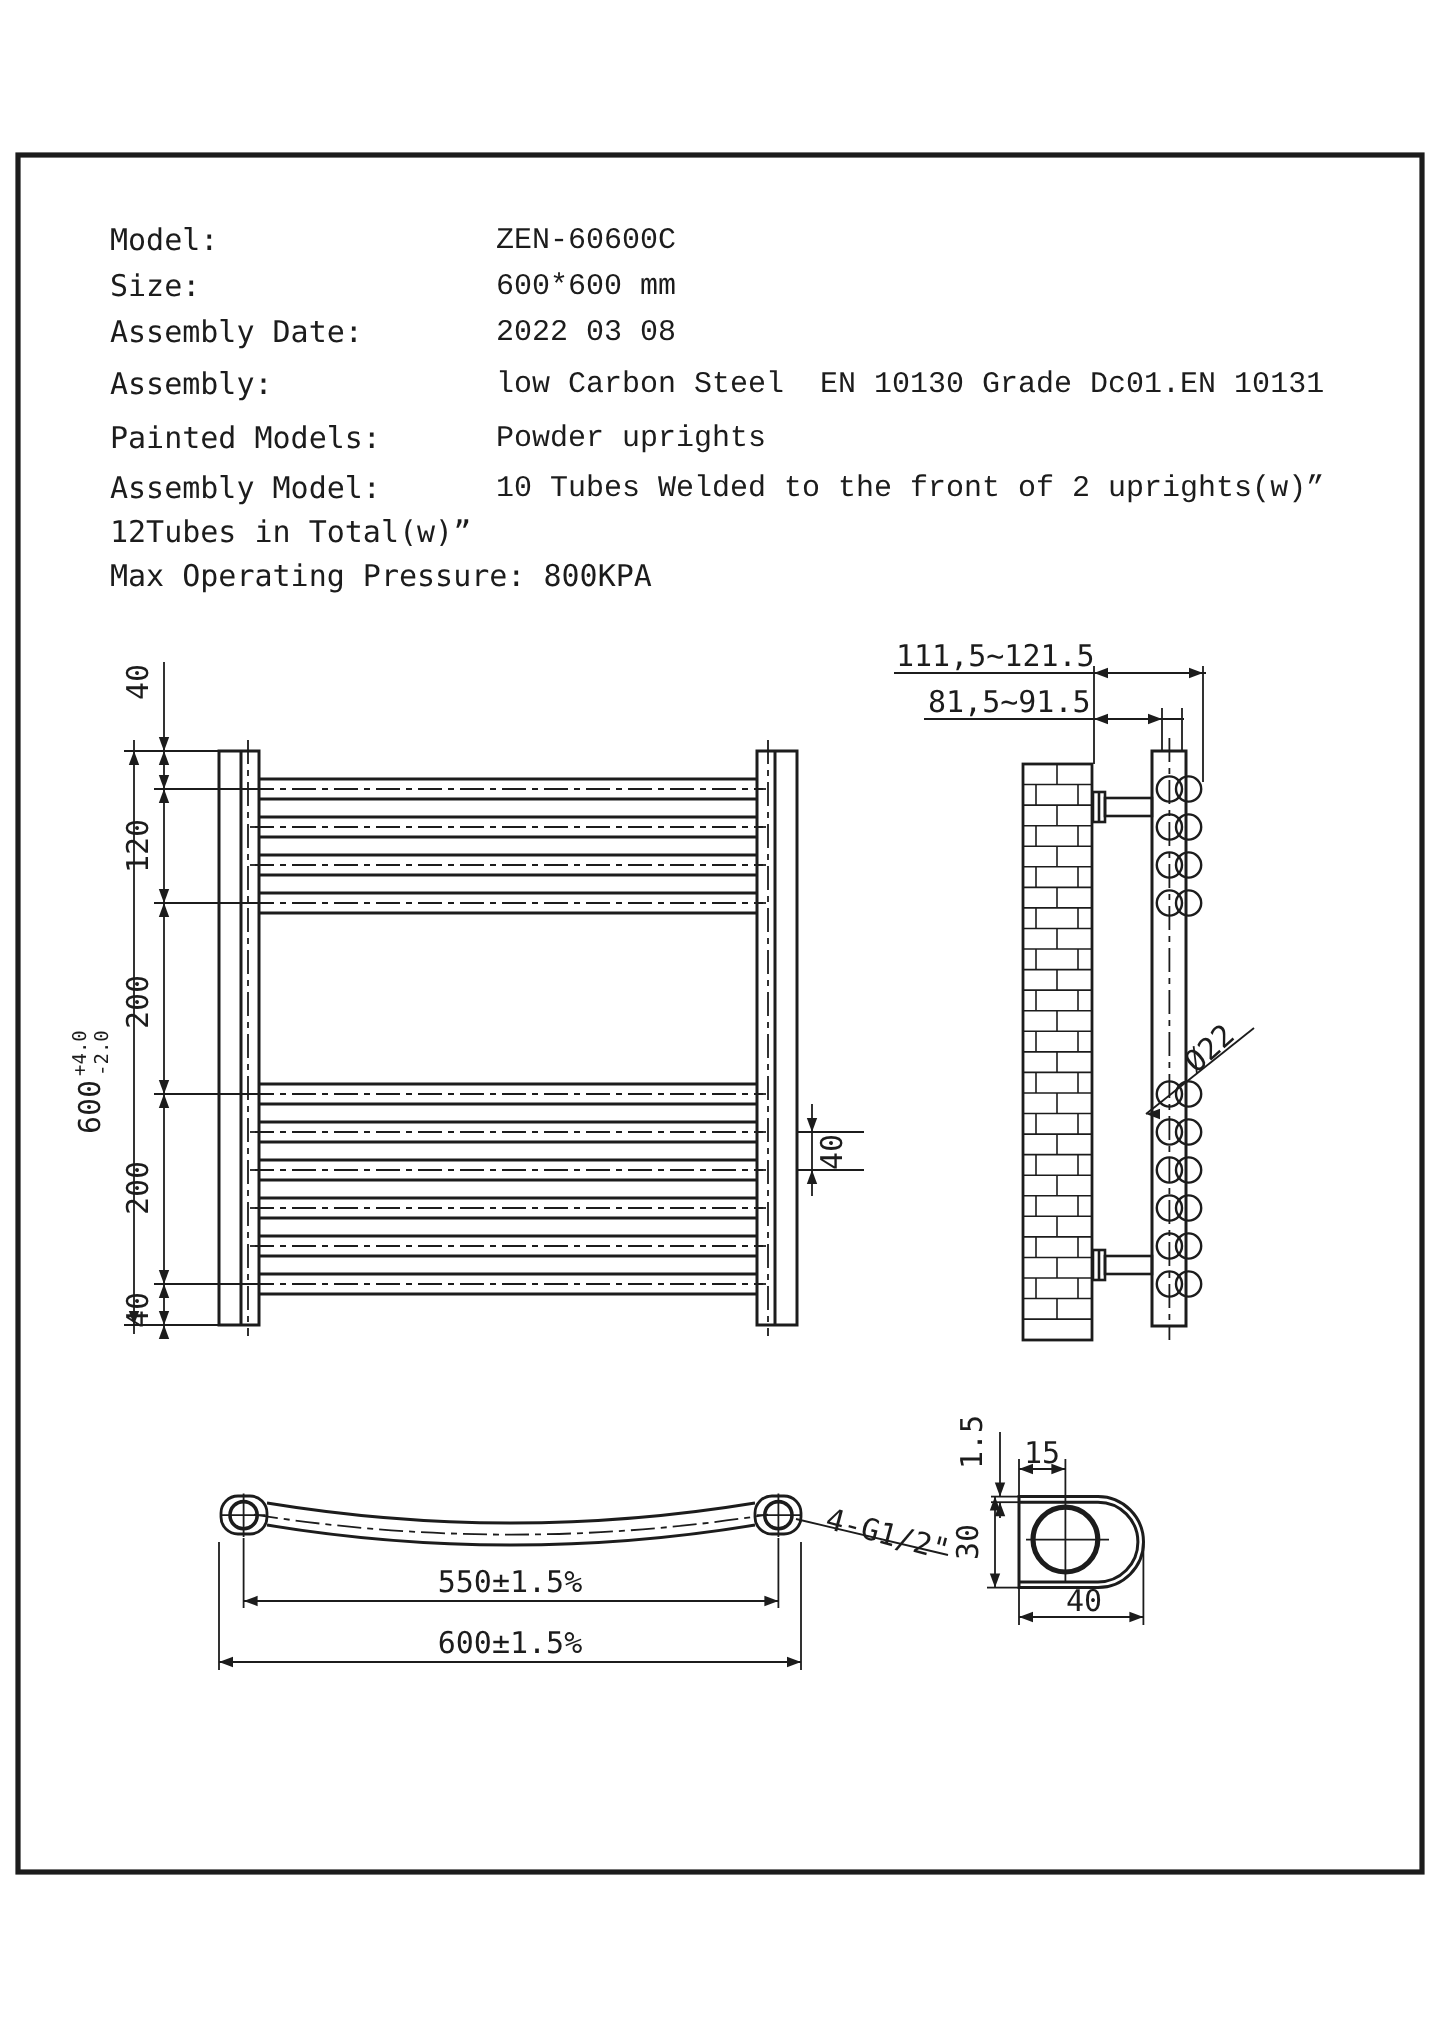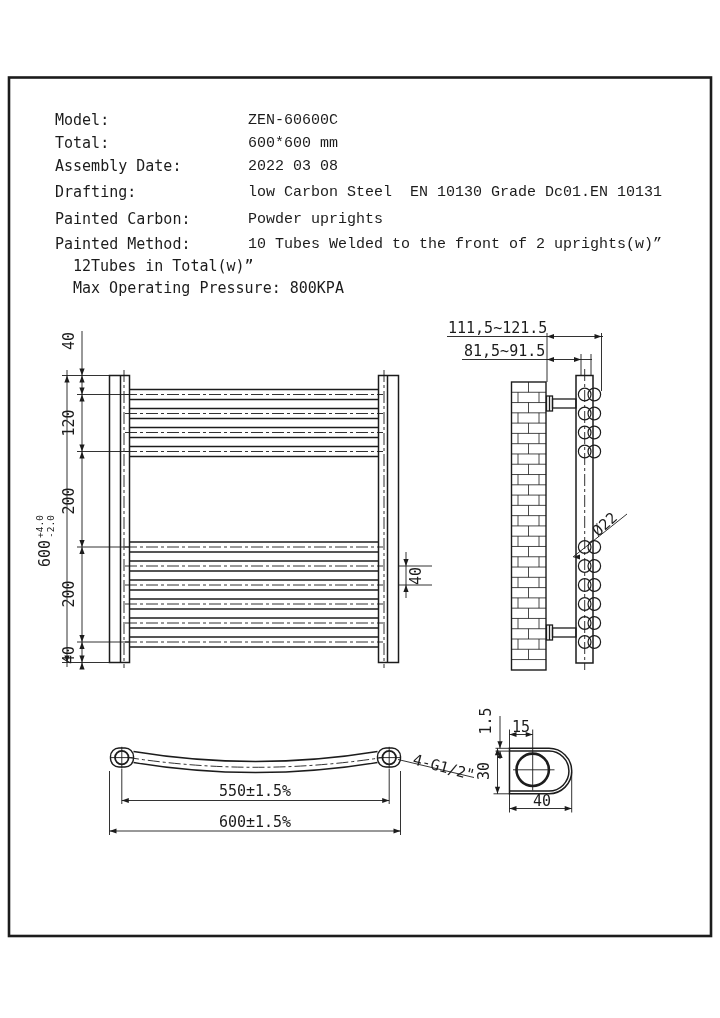--- a/index.html
+++ b/index.html
@@ -3,21 +3,21 @@
 <meta charset="utf-8">
 <style>
   html,body{margin:0;padding:0;background:#ffffff;}
   .page{position:relative;width:720px;height:1018px;background:#ffffff;overflow:hidden;
         font-family:"DejaVu Sans Mono",monospace;color:#1c1c1c;}
   svg{position:absolute;left:0;top:0;}
   .specs{position:absolute;left:0;top:0;width:720px;font-size:15px;line-height:17px;}
   .spec-row{position:absolute;white-space:pre;padding-left:17px;}
   .spec-label{position:absolute;left:55px;top:0;white-space:pre;}
   .spec-value{position:absolute;left:248px;top:0;white-space:pre;font-family:Liberation Mono, monospace;}
-  .spec-full{position:absolute;left:55px;top:0;white-space:pre;margin-left:18px;}
+  .spec-full{position:absolute;left:55px;top:0;white-space:pre;}
   svg text{fill:#1c1c1c;font-family:"DejaVu Sans Mono",monospace;font-size:14px;}
   svg .big{font-size:15px;}
   svg .tol{font-size:9.5px;}
   .ln{stroke:#1c1c1c;fill:none;}
 </style>
 </head>
 <body>
 
 <div class="page">
 
@@ -328,37 +328,37 @@
         <polygon points="573,557 580,554.4 580,559.6"></polygon>
       </g>
   </svg>
 
   <div class="specs">
     <div class="spec-row" style="top:112px">
       <span class="spec-label">Model:</span>
       <span class="spec-value">ZEN-60600C</span>
     </div>
     <div class="spec-row" style="top:135px">
-      <span class="spec-label">Total:</span>
+      <span class="spec-label">Size:</span>
       <span class="spec-value">600*600 mm</span>
     </div>
     <div class="spec-row" style="top:158px">
       <span class="spec-label">Assembly Date:</span>
       <span class="spec-value">2022 03 08</span>
     </div>
     <div class="spec-row" style="top:184px">
-      <span class="spec-label">Drafting:</span>
+      <span class="spec-label">Assembly:</span>
       <span class="spec-value">low Carbon Steel  EN 10130 Grade Dc01.EN 10131</span>
     </div>
     <div class="spec-row" style="top:211px">
-      <span class="spec-label">Painted Carbon:</span>
+      <span class="spec-label">Painted Models:</span>
       <span class="spec-value">Powder uprights</span>
     </div>
     <div class="spec-row" style="top:236px">
-      <span class="spec-label">Painted Method:</span>
+      <span class="spec-label">Assembly Model:</span>
       <span class="spec-value">10 Tubes Welded to the front of 2 uprights(w)”</span>
     </div>
     <div class="spec-row" style="top:258px">
       <span class="spec-full">12Tubes in Total(w)”</span>
     </div>
     <div class="spec-row" style="top:280px">
       <span class="spec-full">Max Operating Pressure: 800KPA</span>
     </div>
   </div>
 </div>

